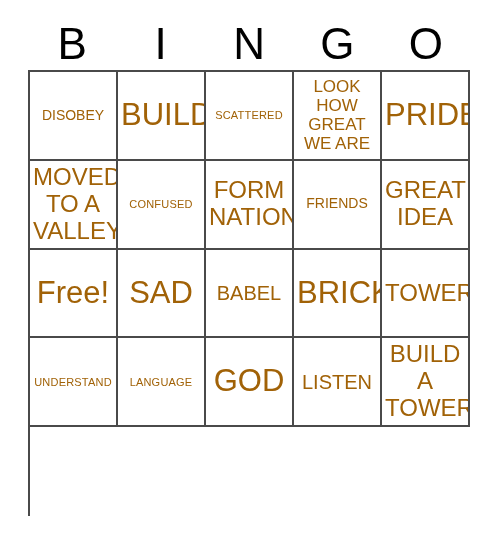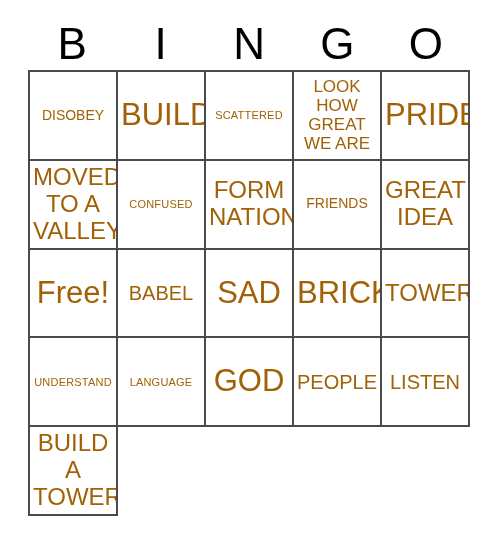--- a/index.html
+++ b/index.html
@@ -141,44 +141,41 @@
         <span class="bingo-cell-text fs-sm">FRIENDS</span>
       </div>
       <div class="bingo-cell">
         <span class="bingo-cell-text fs-xl">GREAT
 IDEA</span>
       </div>
       <div class="bingo-cell">
         <span class="bingo-cell-text fs-free">Free!</span>
       </div>
       <div class="bingo-cell">
-        <span class="bingo-cell-text fs-lg">BABEL</span>
+        <span class="bingo-cell-text fs-xxl">SAD</span>
       </div>
       <div class="bingo-cell">
-        <span class="bingo-cell-text fs-xxl">SAD</span>
+        <span class="bingo-cell-text fs-lg">BABEL</span>
       </div>
       <div class="bingo-cell">
         <span class="bingo-cell-text fs-xxl">BRICK</span>
       </div>
       <div class="bingo-cell">
         <span class="bingo-cell-text fs-xl">TOWER</span>
       </div>
       <div class="bingo-cell">
         <span class="bingo-cell-text fs-xs">UNDERSTAND</span>
       </div>
       <div class="bingo-cell">
         <span class="bingo-cell-text fs-xs">LANGUAGE</span>
       </div>
       <div class="bingo-cell">
         <span class="bingo-cell-text fs-xxl">GOD</span>
       </div>
       <div class="bingo-cell">
-        <span class="bingo-cell-text fs-lg">PEOPLE</span>
-      </div>
-      <div class="bingo-cell">
         <span class="bingo-cell-text fs-lg">LISTEN</span>
       </div>
       <div class="bingo-cell">
         <span class="bingo-cell-text fs-xl">BUILD
 A
 TOWER</span>
       </div>
     </div>
 
 </div>

